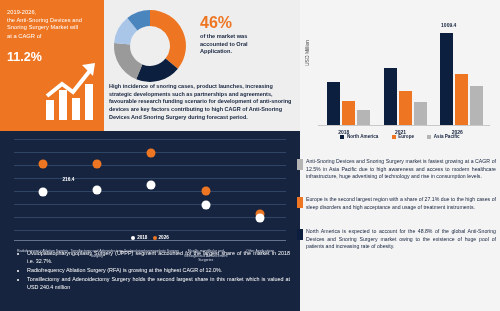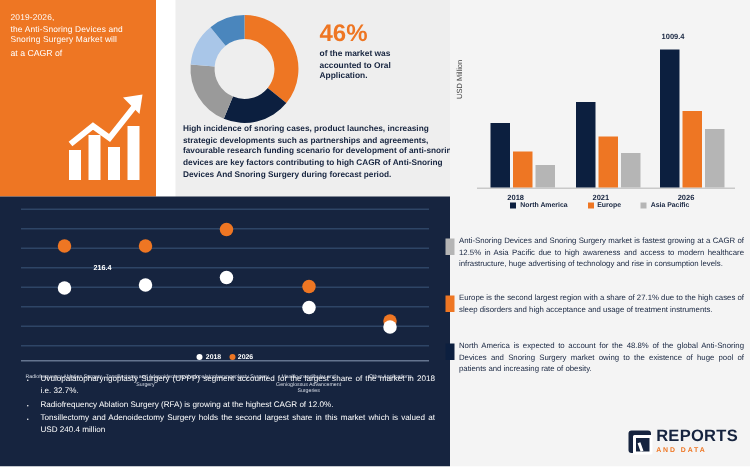--- a/index.html
+++ b/index.html
@@ -18,21 +18,21 @@
     background:#ee7623;color:#fff;box-sizing:border-box;padding:9px 6px 0 7px;
   }
   .op-years{font-size:5.6px;line-height:7.6px;letter-spacing:.1px;}
   .op-accel{font-size:12.5px;font-weight:bold;letter-spacing:.3px;margin-top:2px;line-height:13px;}
   .op-cagr{font-size:5.8px;margin-top:1px;}
   .op-value{font-size:12.5px;font-weight:bold;margin-top:12px;line-height:13px;}
   .op-graphic{position:absolute;left:42px;top:60px;width:58px;height:62px;}
 
   
   .donut-panel{
-    position:absolute;left:117px;top:0;width:196px;height:166px;
+    position:absolute;left:104px;top:0;width:196px;height:166px;
     background:#eeeeee;
   }
   .donut-wrap{position:absolute;left:4px;top:4px;width:84px;height:84px;}
   .pct-big{position:absolute;left:96px;top:14px;font-size:16px;font-weight:bold;color:#ee7623;}
   .pct-sub{position:absolute;left:96px;top:33px;width:70px;font-size:5.6px;line-height:7.6px;color:#16243f;font-weight:bold;}
   .donut-para{
     position:absolute;left:5px;top:83px;width:187px;
     font-size:5.5px;line-height:7.7px;color:#16243f;font-weight:bold;
   }
 
@@ -95,20 +95,21 @@
 
 <div class="root">
 
   <div class="orange-panel">
     <div class="op-years">
       <div>2019-2026,</div>
       <div>the Anti-Snoring Devices and</div>
       <div>Snoring Surgery Market will</div>
     </div>
     <div class="op-cagr">at a CAGR of</div>
+    <div class="op-value">11.2%</div>
     <svg class="op-graphic" viewBox="0 0 58 62">
       <path d="M4 60 L4 40 L12 40 L12 60 Z" fill="#fff"></path>
       <path d="M17 60 L17 30 L25 30 L25 60 Z" fill="#fff"></path>
       <path d="M30 60 L30 38 L38 38 L38 60 Z" fill="#fff"></path>
       <path d="M43 60 L43 24 L51 24 L51 60 Z" fill="#fff"></path>
       <path d="M5 36 L20 24 L31 32 L50 8" stroke="#fff" stroke-width="4" fill="none"></path>
       <path d="M40 5 L53 3 L51 16 Z" fill="#fff"></path>
     </svg>
   </div>
 
@@ -228,21 +229,14 @@
   </div>
   <div class="factbox fb2">
     <span class="mark" style="background:#ee7623"></span>
     <span>Europe is the second largest region with a share of 27.1% due to the high cases of sleep disorders and high acceptance and usage of treatment instruments.</span>
   </div>
   <div class="factbox fb3">
     <span class="mark" style="background:#0c1f3f"></span>
     <span>North America is expected to account for the 48.8% of the global Anti-Snoring Devices and Snoring Surgery market owing to the existence of huge pool of patients and increasing rate of obesity.</span>
   </div>
 
-  <div class="logo">
-    <div class="logo-mark"></div>
-    <div class="logo-txt">
-      <div class="logo-top">REPORTS</div>
-      <div class="logo-bot">AND DATA</div>
-    </div>
-  </div>
 
 </div>
 
 </body></html>

